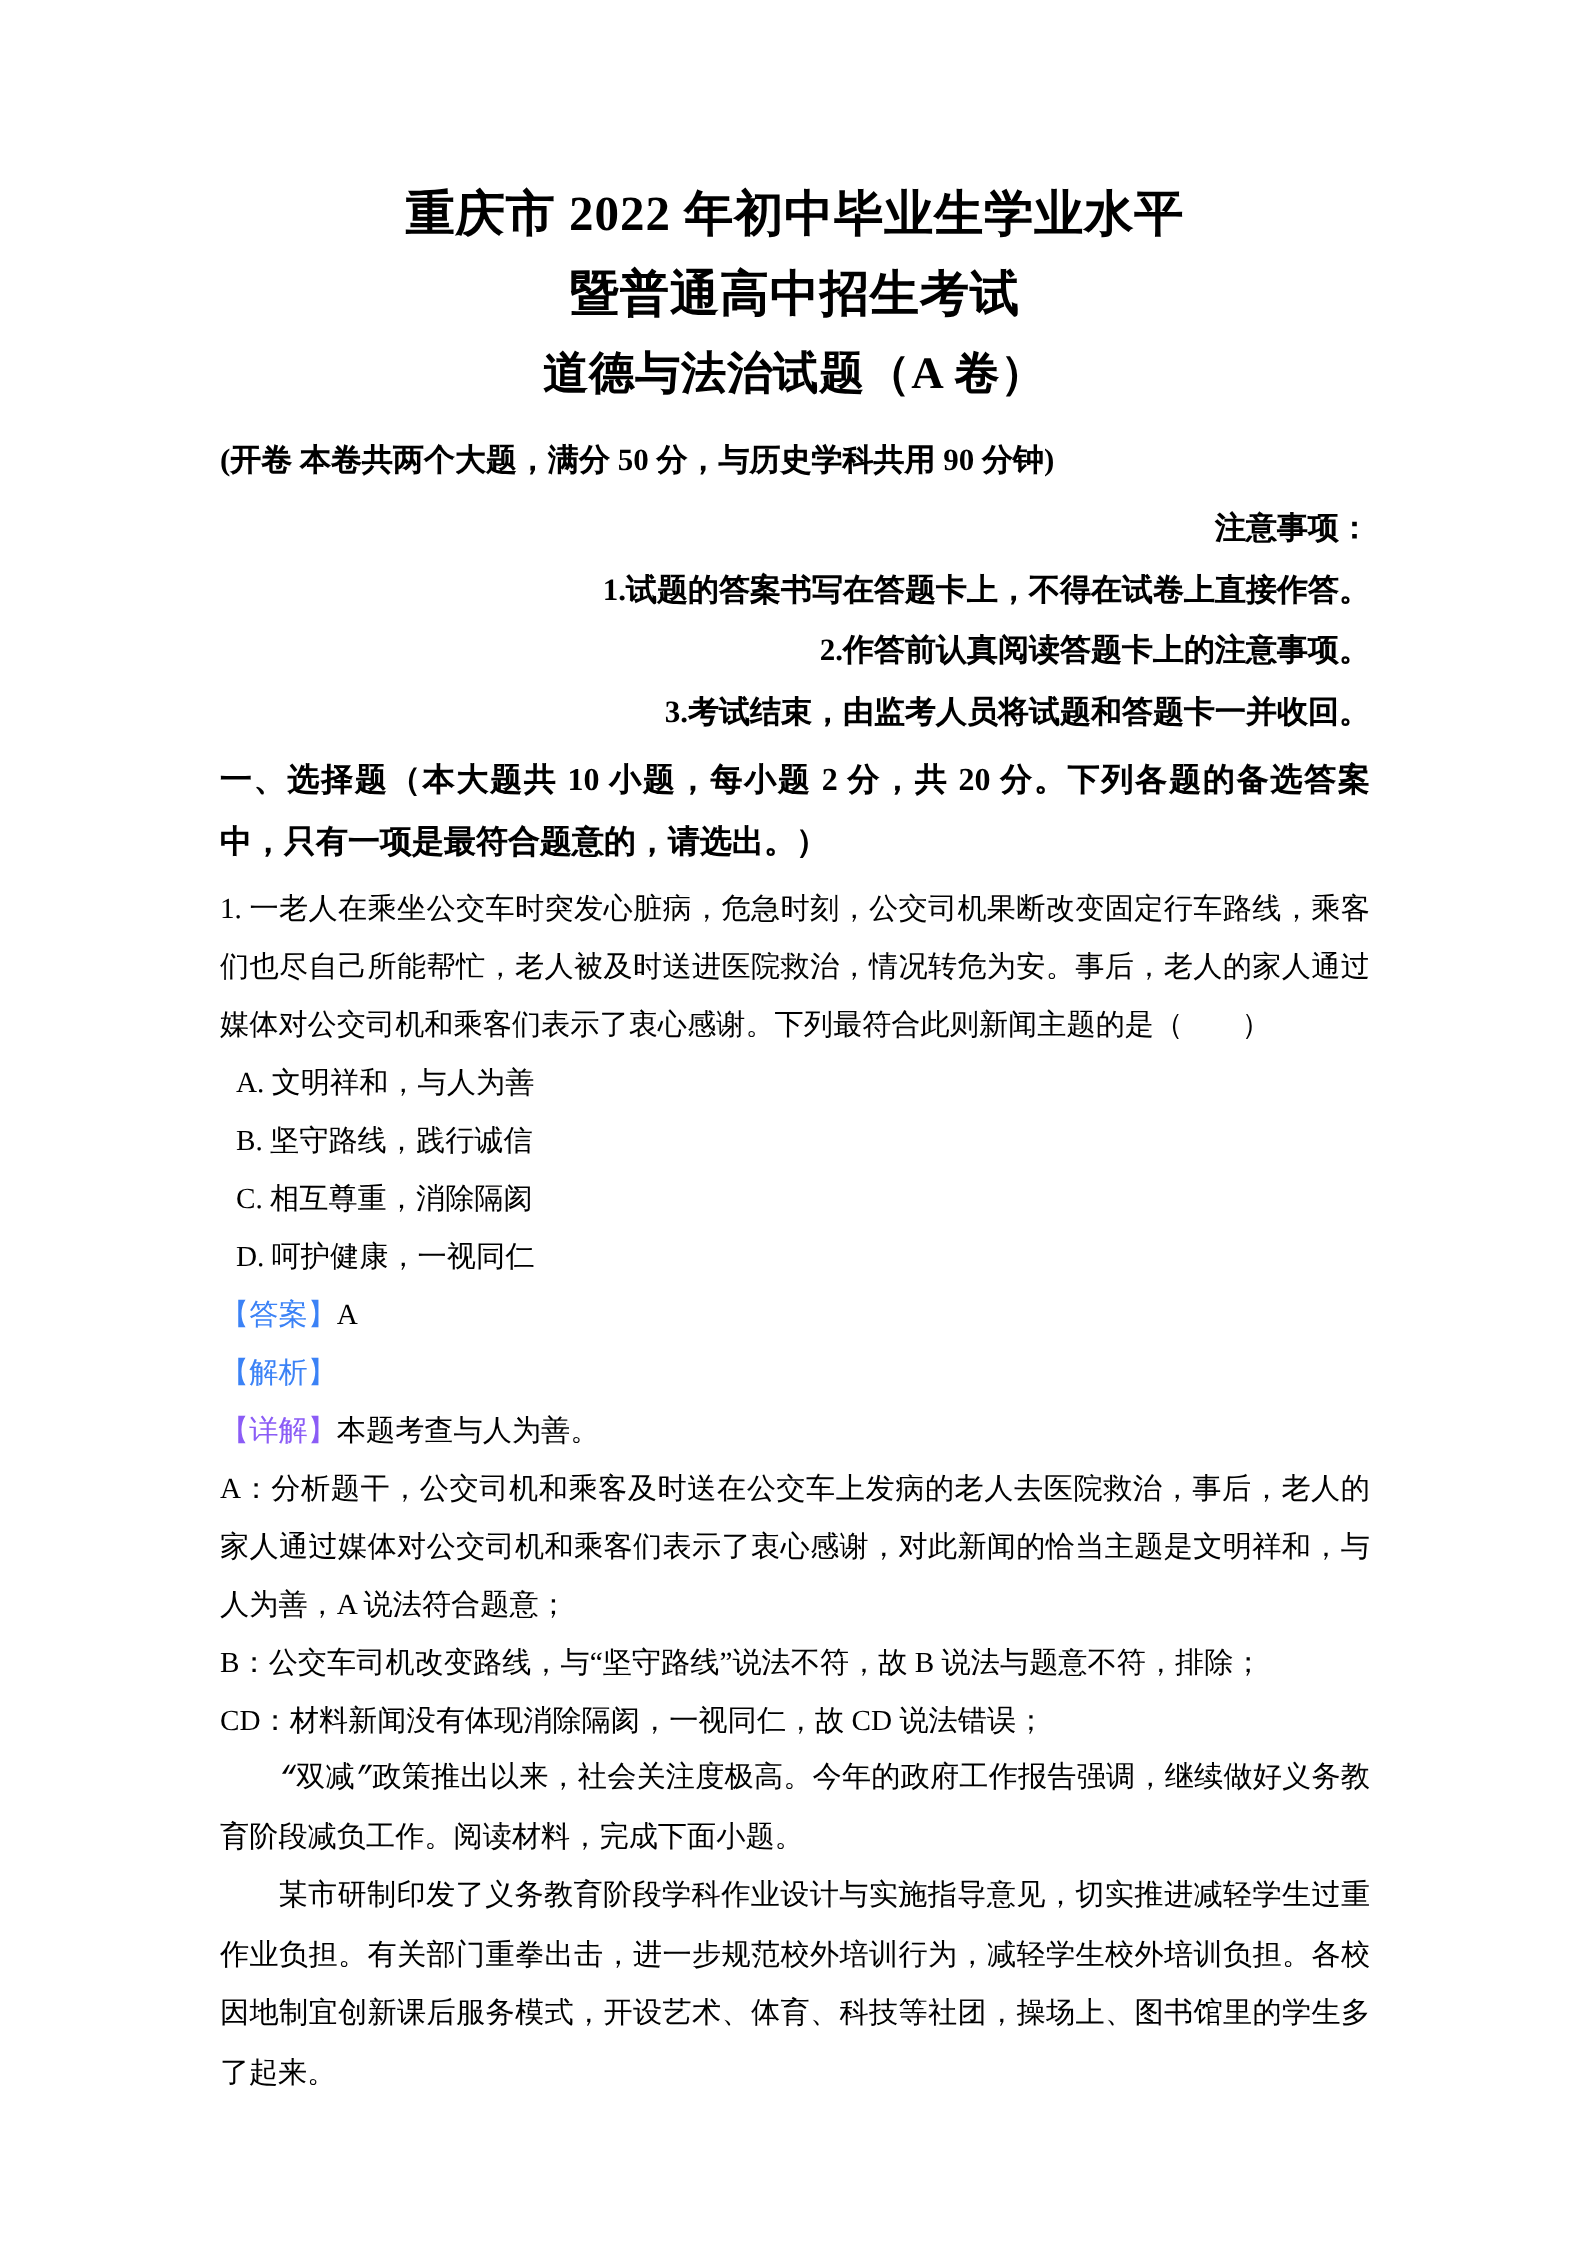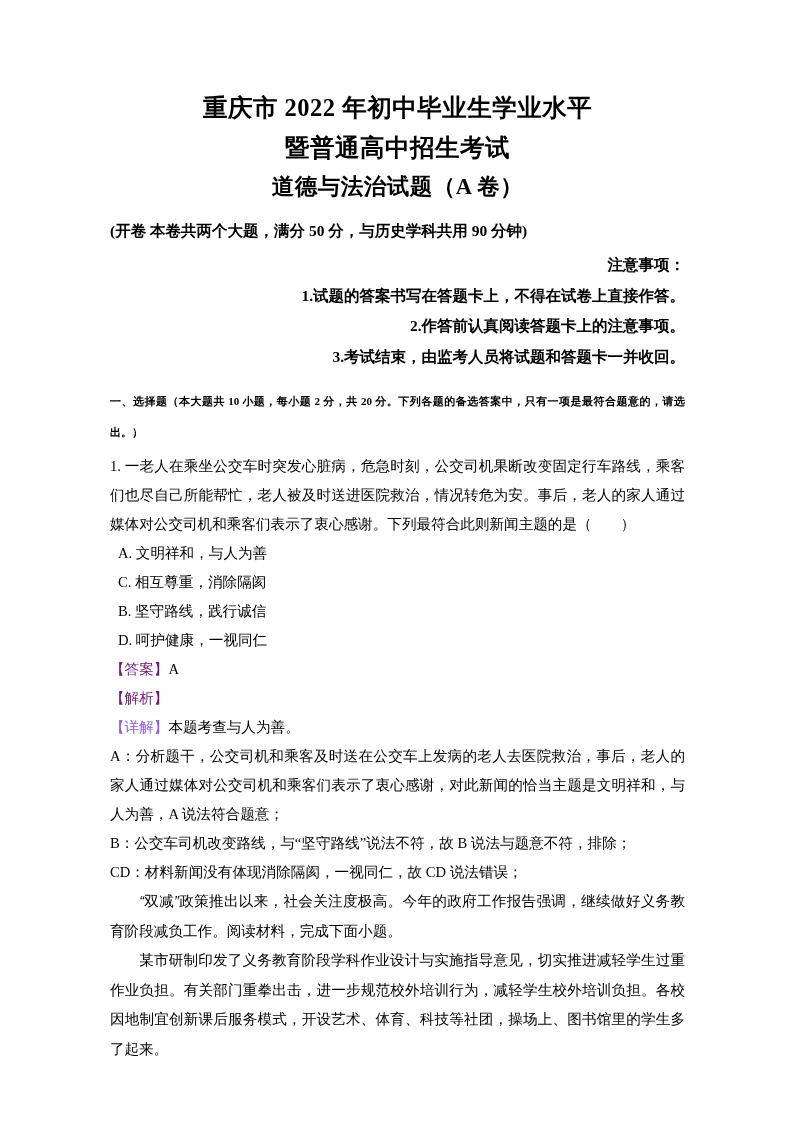--- a/index.html
+++ b/index.html
@@ -55,25 +55,25 @@
     font-weight: bold;
     font-size: 15.5px;
     line-height: 30.5px;
     text-align: right;
   }
   .notice-head { margin-top: 4px; }
 
   
   .section-head {
     font-weight: bold;
-    font-size: 11px;
+    font-size: 16px;
     line-height: 31px;
     text-align: justify;
     text-justify: inter-ideograph;
-    margin-top: 14px;
+    margin-top: 3px;
   }
 
   
   .q-stem {
     font-size: 14.6px;
     line-height: 29px;
     text-align: justify;
     text-justify: inter-ideograph;
     margin-top: 4px;
   }
@@ -83,40 +83,40 @@
     padding-left: 8px;
   }
 
   
   .ans-line,
   .ana-line {
     font-size: 14.6px;
     line-height: 29px;
   }
   .tag {
-    color: #701a75;
+    color: #3b82f6;
   }
   .detail-line {
     font-size: 14.6px;
     line-height: 29px;
     text-align: justify;
     text-justify: inter-ideograph;
   }
   .detail-line .tag-dark {
     color: #8b5cf6;
   }
 
   
   .material {
     font-size: 14.6px;
     line-height: 29.5px;
     text-align: justify;
     text-justify: inter-ideograph;
     text-indent: 2em;
-    font-family: Liberation Sans, sans-serif;
+    font-family: Liberation Mono, monospace;
     font-style: italic;
     font-synthesis: none;
   }
   .material.tight {
     letter-spacing: -0.1px;
   }
 </style>
 </head>
 <body>
 
@@ -134,22 +134,22 @@
     <div class="notice-item">1.试题的答案书写在答题卡上，不得在试卷上直接作答。</div>
     <div class="notice-item">2.作答前认真阅读答题卡上的注意事项。</div>
     <div class="notice-item">3.考试结束，由监考人员将试题和答题卡一并收回。</div>
   </div>
 
   <div class="section-head">一、选择题（本大题共 10 小题，每小题 2 分，共 20 分。下列各题的备选答案中，只有一项是最符合题意的，请选出。）</div>
 
   <div class="q-stem">1. 一老人在乘坐公交车时突发心脏病，危急时刻，公交司机果断改变固定行车路线，乘客们也尽自己所能帮忙，老人被及时送进医院救治，情况转危为安。事后，老人的家人通过媒体对公交司机和乘客们表示了衷心感谢。下列最符合此则新闻主题的是（　　）</div>
 
   <div class="q-option">A. 文明祥和，与人为善</div>
+  <div class="q-option">B. 坚守路线，践行诚信</div>
   <div class="q-option">C. 相互尊重，消除隔阂</div>
-  <div class="q-option">B. 坚守路线，践行诚信</div>
   <div class="q-option">D. 呵护健康，一视同仁</div>
 
   <div class="ans-line"><span class="tag">【答案】</span><span>A</span></div>
 
   <div class="ana-line"><span class="tag">【解析】</span></div>
 
   <div class="detail-line"><span class="tag-dark">【详解】</span><span>本题考查与人为善。</span></div>
 
   <div class="detail-line">A：分析题干，公交司机和乘客及时送在公交车上发病的老人去医院救治，事后，老人的家人通过媒体对公交司机和乘客们表示了衷心感谢，对此新闻的恰当主题是文明祥和，与人为善，A 说法符合题意；</div>
   <div class="detail-line">B：公交车司机改变路线，与“坚守路线”说法不符，故 B 说法与题意不符，排除；</div>

